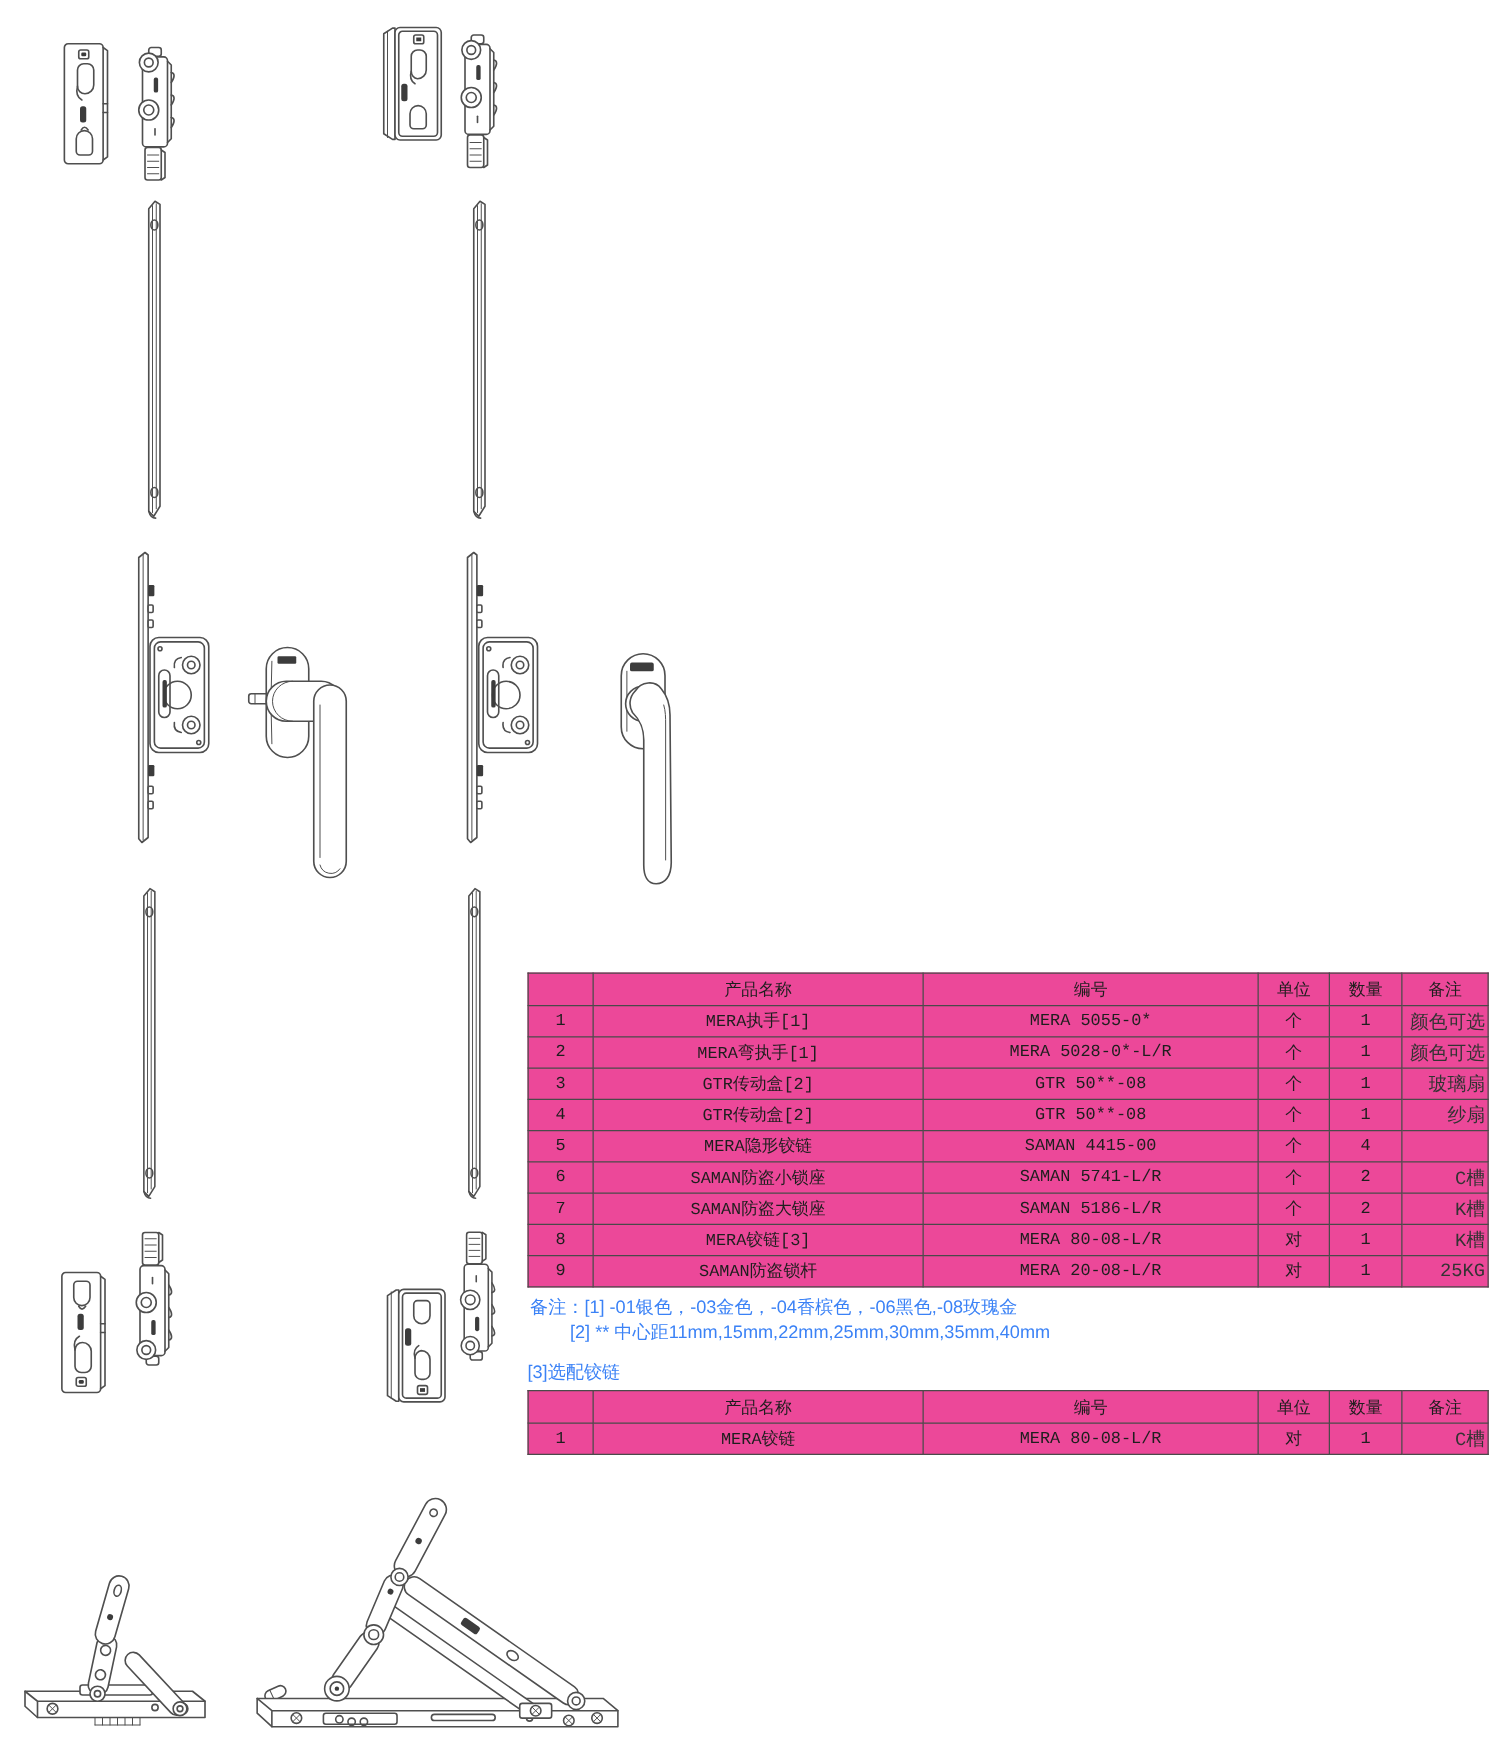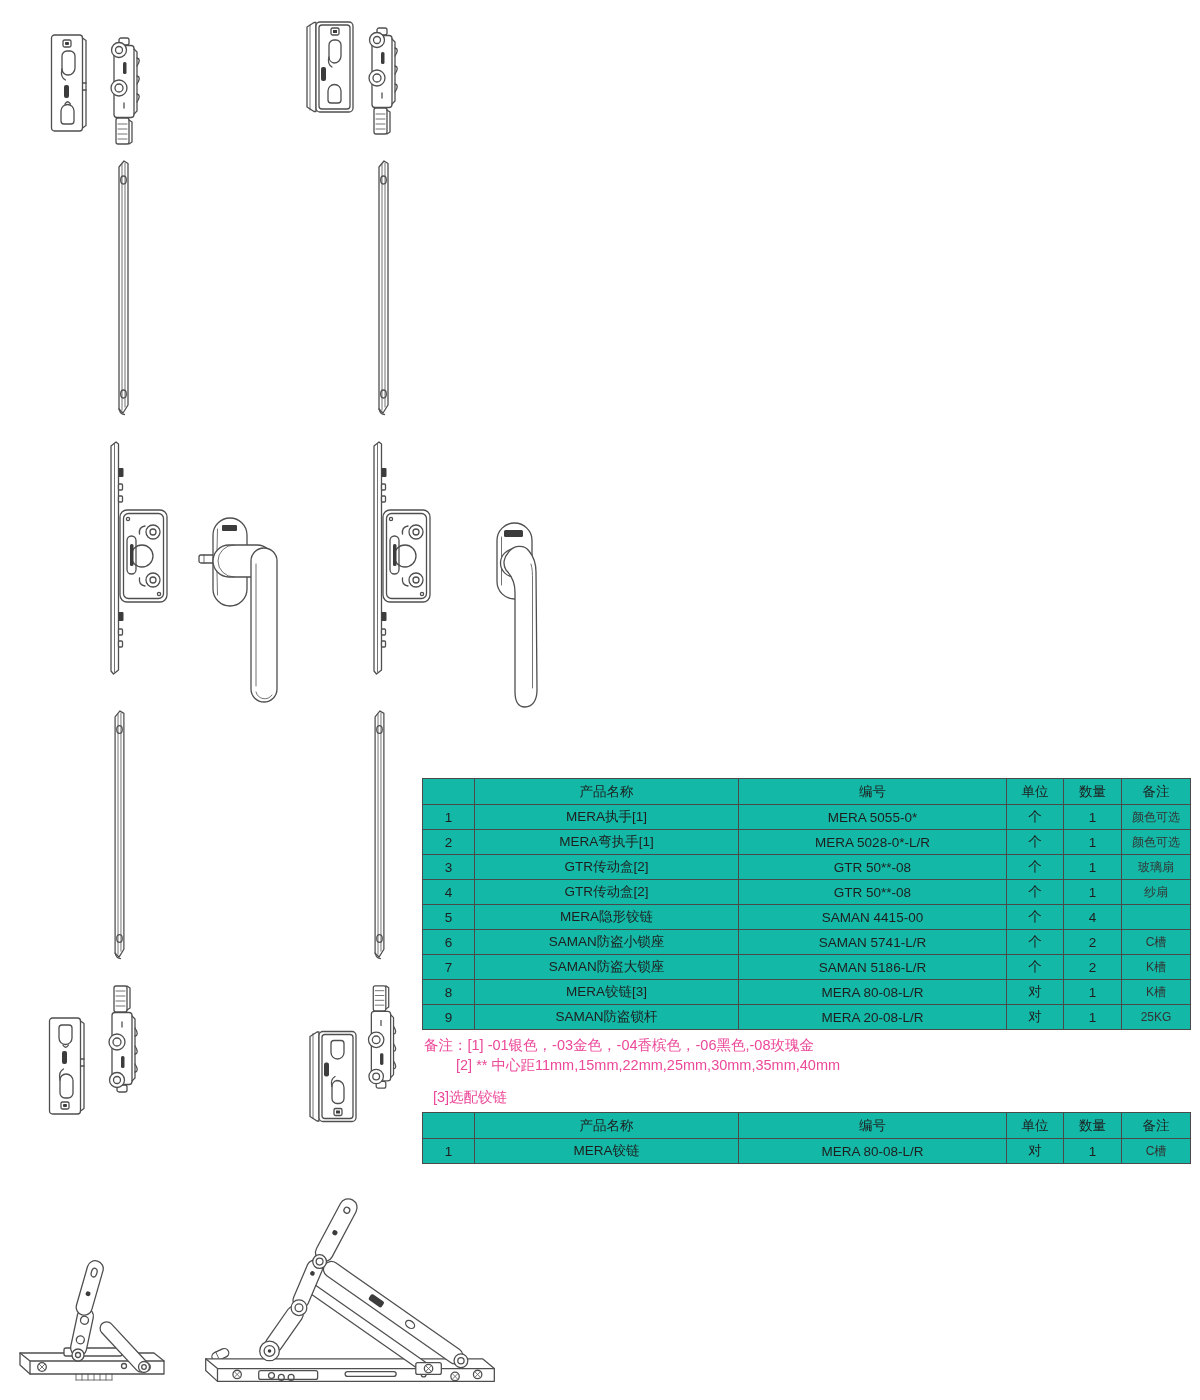--- a/index.html
+++ b/index.html
@@ -8,31 +8,32 @@
     font-family:"Liberation Sans", sans-serif; color:#222; overflow:hidden;
   }
   svg.part { position:absolute; overflow:visible; }
   .ln      { stroke:#4f4f4f; stroke-width:1.3; fill:#ffffff; stroke-linejoin:round; stroke-linecap:round; }
   .nf      { fill:none; }
   .thin    { stroke-width:0.8; fill:none; }
   .dk      { fill:#3c3c3c; stroke:none; }
 
   table.parts-table {
     position:absolute; border-collapse:collapse; table-layout:fixed;
-    background:#14b8a6;
+    background:#ec4899;
+    font-family:Liberation Mono, monospace;
   }
   table.parts-table th, table.parts-table td {
     border:1.4px solid #4a4a4a; text-align:center; vertical-align:middle;
     font-size:13.5px; font-weight:400; color:#1e1e1e;
     padding:0 2px; height:24px; white-space:nowrap; overflow:hidden;
   }
   table.parts-table th { height:25px; }
-  table.parts-table td.remark { font-size:12px; color:#333; }
-
-  .note { position:absolute; font-size:14.5px; color:#ec4899; white-space:nowrap; }
+  table.parts-table td.remark { font-size:15px; color:#333;text-align:right; }
+
+  .note { position:absolute; font-size:14.5px; color:#3b82f6; white-space:nowrap; }
 </style>
 </head>
 <body>
 
 <div class="canvas">
 
   <svg width="0" height="0" style="position:absolute" aria-hidden="true">
     <defs>
       <g id="keeper-front" class="ln">
         <rect x="1.5" y="2" width="31" height="96" rx="3"></rect>
@@ -276,21 +277,21 @@
           <td>MERA 20-08-L/R</td>
           <td>对</td>
           <td>1</td>
           <td class="remark">25KG</td>
         </tr>
       </tbody>
     </table>
 
   <div class="note" style="left:424px;top:1036px">备注：[1] -01银色，-03金色，-04香槟色，-06黑色,-08玫瑰金</div>
   <div class="note" style="left:456px;top:1056px">[2] ** 中心距11mm,15mm,22mm,25mm,30mm,35mm,40mm</div>
-  <div class="note" style="left:433px;top:1088px">[3]选配铰链</div>
+  <div class="note" style="left:422px;top:1088px">[3]选配铰链</div>
 
   <table class="parts-table" style="left:422px;top:1112px;width:768px">
     <colgroup>
       <col style="width:52px">
         <col style="width:264px">
         <col style="width:268px">
       <col style="width:57px">
         <col style="width:58px">
         <col style="width:69px">
     </colgroup>

